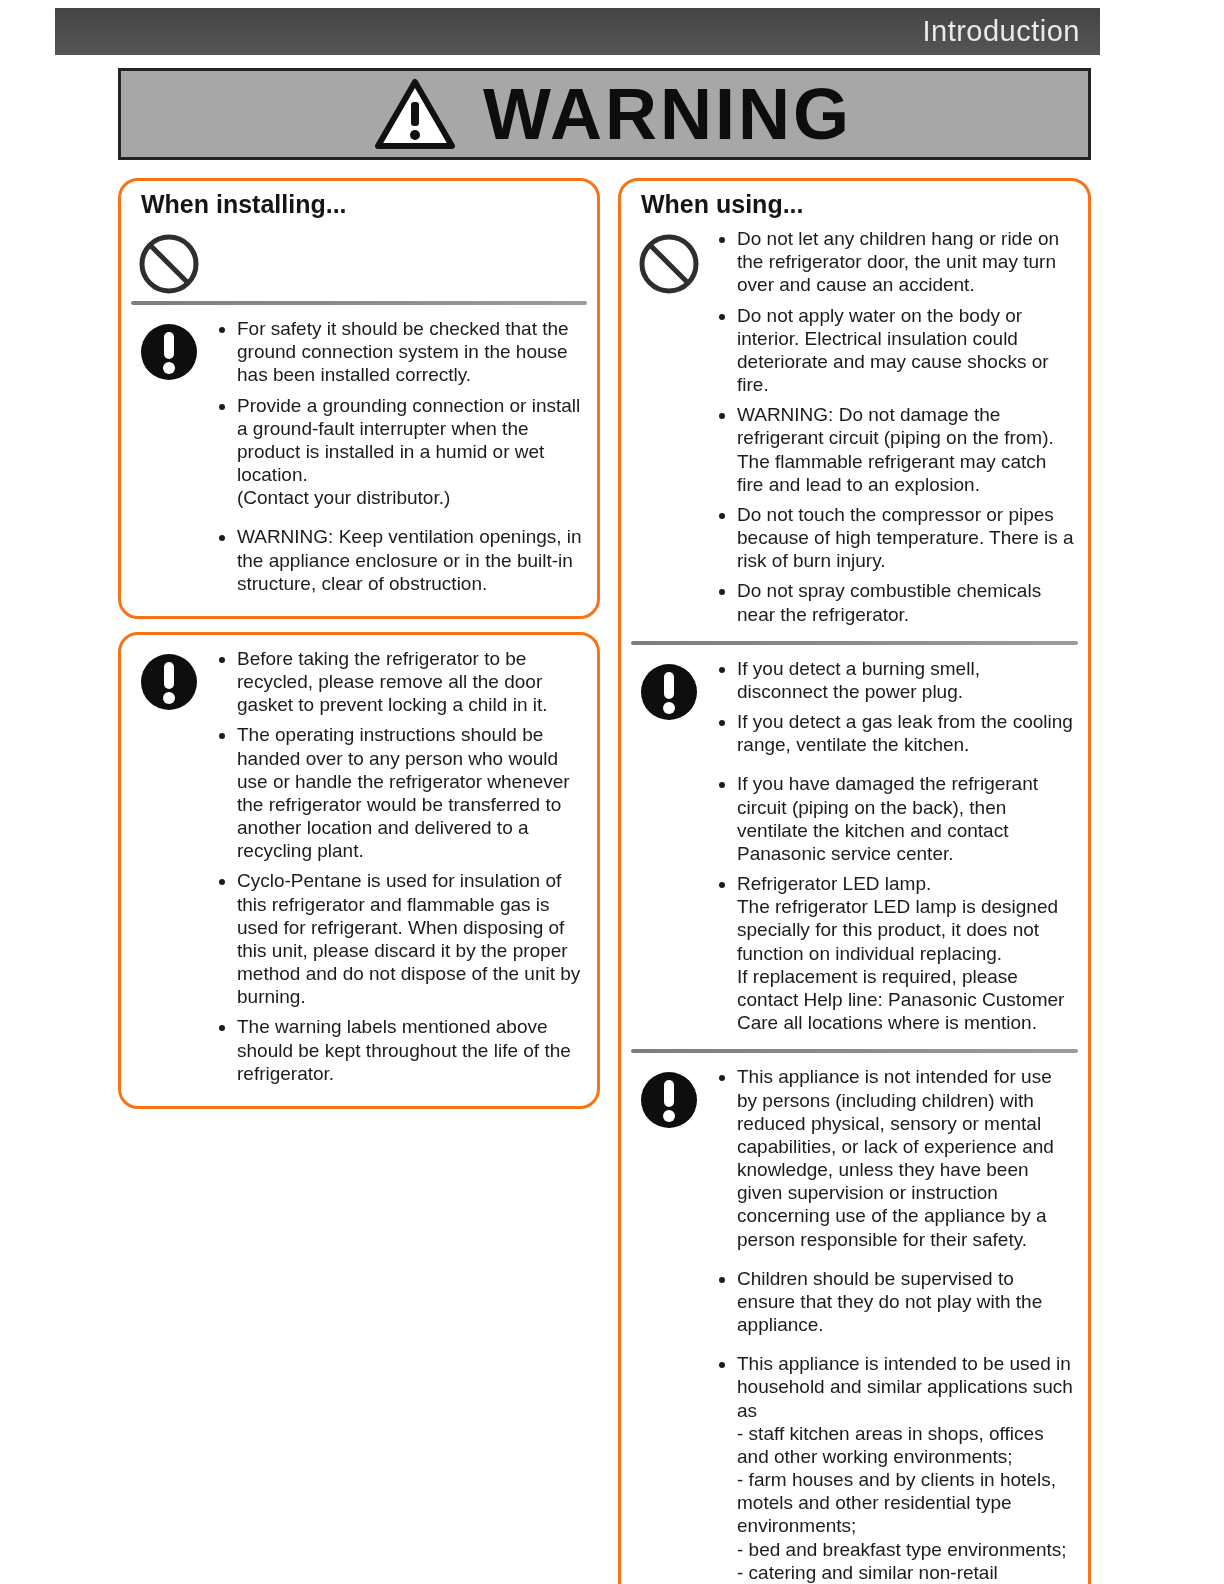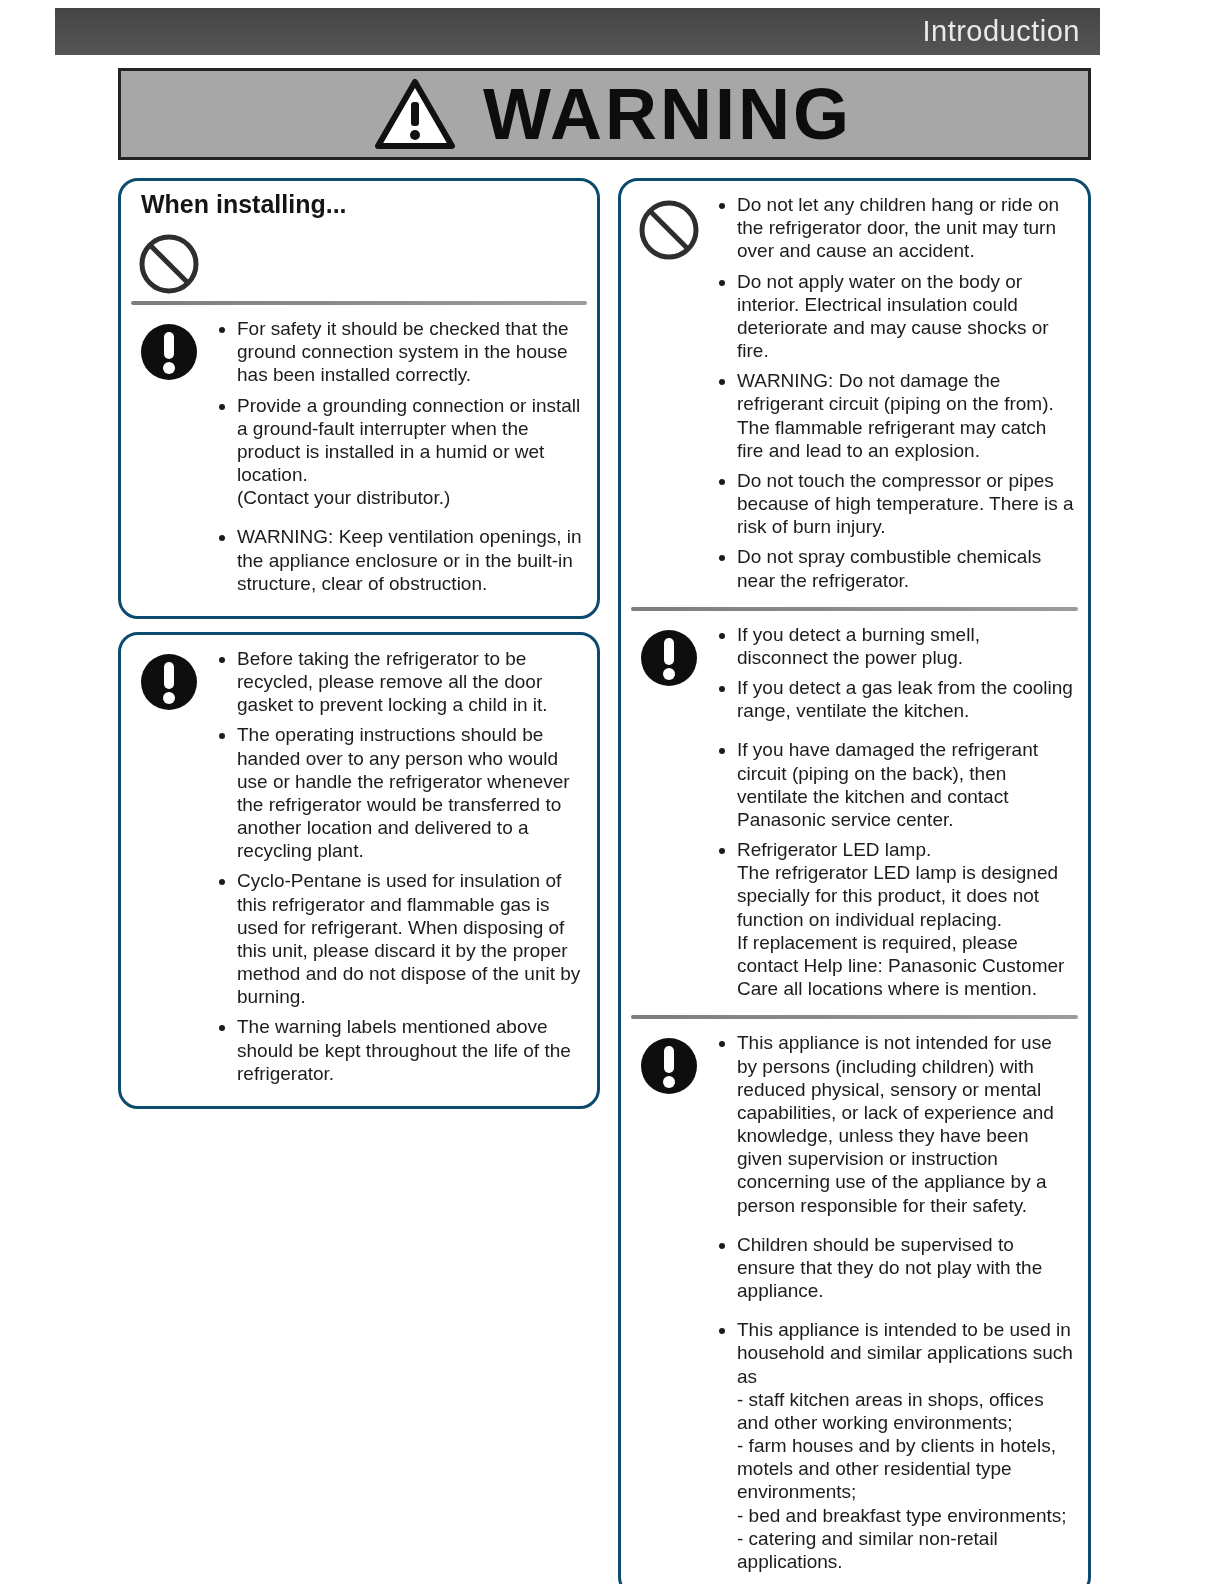--- a/index.html
+++ b/index.html
@@ -60,21 +60,21 @@
     left: 118px; top: 178px;
     width: 973px;
     display: flex;
     gap: 18px;
     align-items: flex-start;
   }
   .col-left  { width: 482px; flex: none; display: flex; flex-direction: column; gap: 13px; }
   .col-right { width: 473px; flex: none; }
 
   .box {
-    border: 3px solid #0c4a6e;
+    border: 3px solid #f97316;
     border-radius: 20px;
     background: #ffffff;
     box-sizing: border-box;
     padding: 6px 6px 12px 6px;
   }
   .box-title {
     font-size: 25px;
     font-weight: bold;
     color: #151515;
     padding: 3px 0 2px 14px;
@@ -185,20 +185,21 @@
             <li>The warning labels mentioned above should be kept throughout the life of the refrigerator.</li>
           </ul>
         </div>
       </div>
 
     </div>
 
     <div class="col-right">
 
       <div class="box">
+        <div class="box-title">When using...</div>
 
         <div class="icon-row">
           <div class="icon-cell">
             <svg class="icon-svg" width="62" height="62" viewBox="0 0 62 62">
               <circle cx="31" cy="31" r="27" fill="none" stroke="#2e2e2e" stroke-width="5"></circle>
               <line x1="12" y1="12" x2="50" y2="50" stroke="#2e2e2e" stroke-width="5"></line>
             </svg>
           </div>
           <ul class="items">
             <li>Do not let any children hang or ride on the refrigerator door, the unit may turn over and cause an accident.</li>

